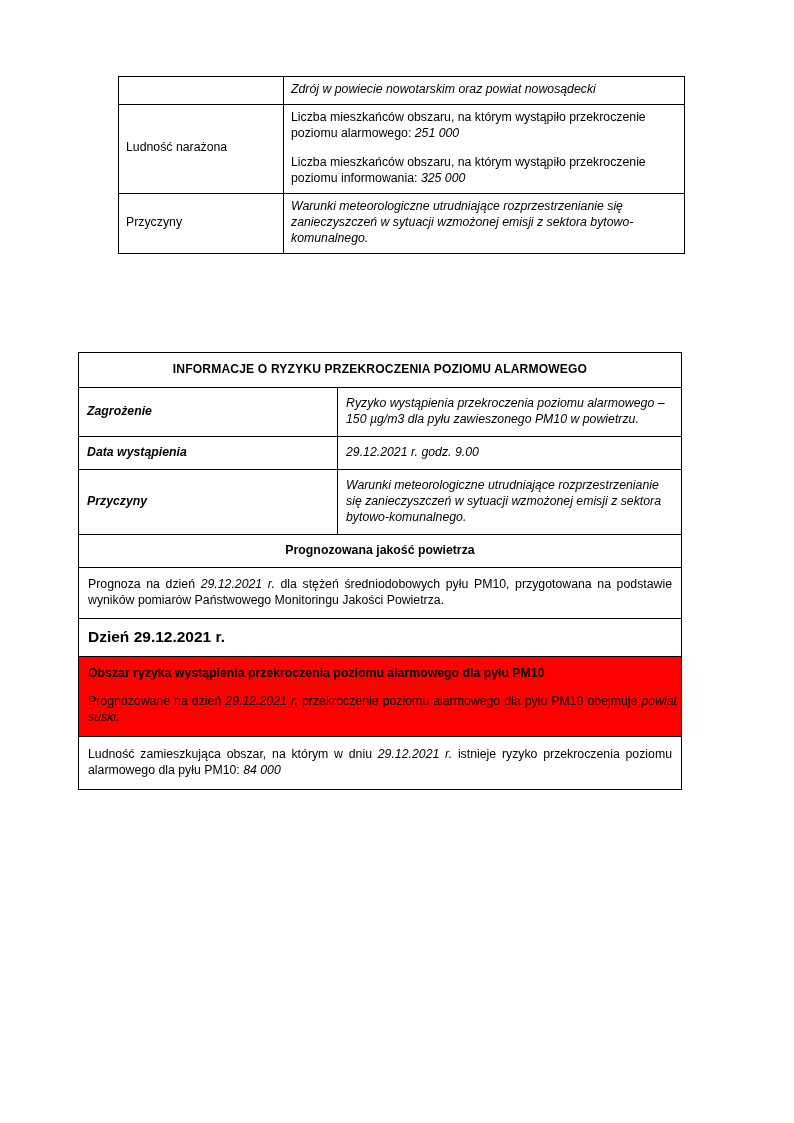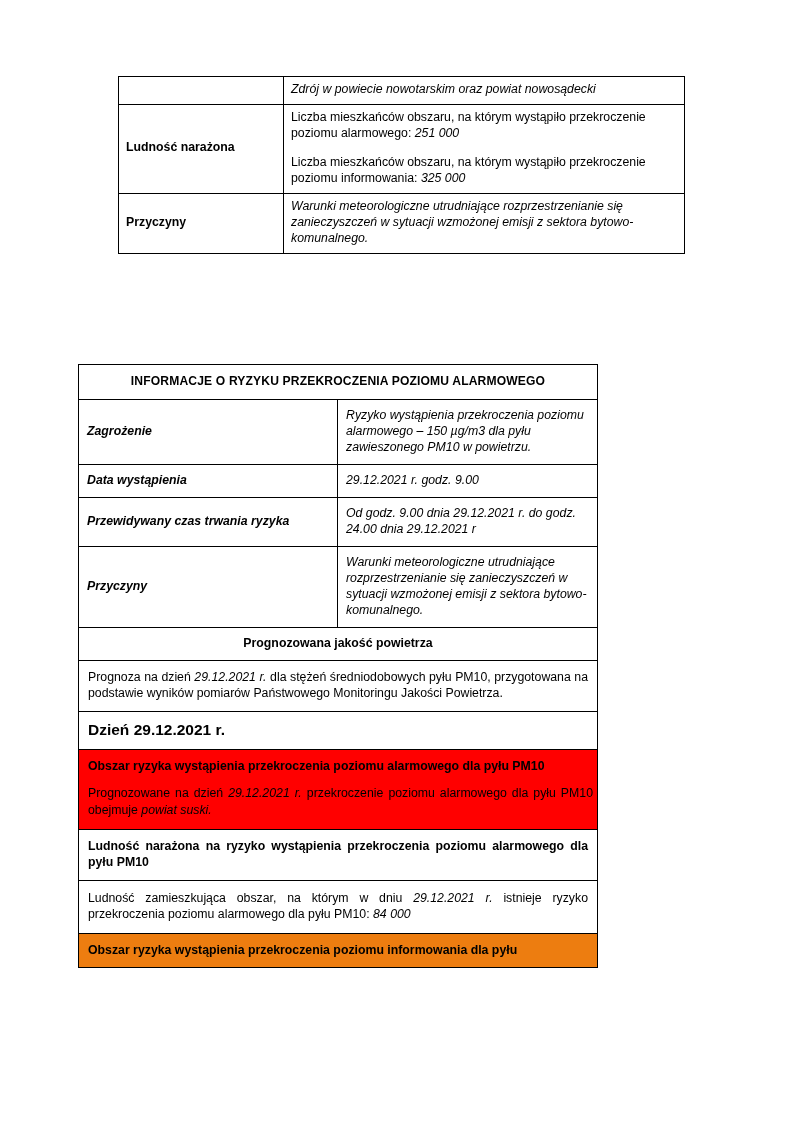--- a/index.html
+++ b/index.html
@@ -40,40 +40,40 @@
   
   #table-one {
     position: absolute;
     left: 78px;
     top: 76px;
     width: 567px;
     margin-left: 40px;
   }
   #table-one td.label {
     width: 165px;
-    font-weight: bold;
+    font-weight: normal;
     vertical-align: middle;
   }
   #table-one td.value {
     font-style: italic;
   }
   .mixed-roman {
     font-style: normal;
   }
   .mixed-italic {
     font-style: italic;
   }
   .spacer-line { height: 13px; }
 
   
   #table-two {
     position: absolute;
     left: 78px;
-    top: 364px;
-    width: 520px;
+    top: 352px;
+    width: 604px;
   }
   #table-two td {
     font-size: 12.3px;
   }
   #table-two td.head-center {
     text-align: center;
     font-weight: bold;
     padding: 9px 6px 9px 6px;
     font-size: 12.1px;
     letter-spacing: 0.15px;
@@ -186,24 +186,20 @@
       </tr>
       <tr>
         <td class="rowlabel">Zagrożenie</td>
         <td class="rowvalue">Ryzyko wystąpienia przekroczenia poziomu alarmowego – 150 µg/m3 dla pyłu zawieszonego PM10 w powietrzu.</td>
       </tr>
       <tr>
         <td class="rowlabel">Data wystąpienia</td>
         <td class="rowvalue">29.12.2021 r. godz. 9.00</td>
       </tr>
       <tr>
-        <td class="rowlabel">Przewidywany czas trwania ryzyka</td>
-        <td class="rowvalue">Od godz. 9.00 dnia 29.12.2021 r. do godz. 24.00 dnia 29.12.2021 r</td>
-      </tr>
-      <tr>
         <td class="rowlabel">Przyczyny</td>
         <td class="rowvalue">Warunki meteorologiczne utrudniające rozprzestrzenianie się zanieczyszczeń w sytuacji wzmożonej emisji z sektora bytowo-komunalnego.</td>
       </tr>
       <tr>
         <td class="section-center" colspan="2">Prognozowana jakość powietrza</td>
       </tr>
       <tr>
         <td class="para" colspan="2">
           <span>Prognoza na dzień </span><span class="it">29.12.2021 r.</span><span> dla stężeń średniodobowych pyłu PM10, przygotowana na podstawie wyników pomiarów Państwowego Monitoringu Jakości Powietrza.</span>
         </td>
@@ -211,26 +207,20 @@
       <tr>
         <td class="daytitle" colspan="2">Dzień 29.12.2021 r.</td>
       </tr>
       <tr>
         <td class="red-block" colspan="2">
           <span>Obszar ryzyka wystąpienia przekroczenia poziomu alarmowego dla pyłu PM10</span>
           <span class="sub"><span>Prognozowane na dzień </span><span class="it">29.12.2021 r.</span><span> przekroczenie poziomu alarmowego dla pyłu PM10 obejmuje </span><span class="it">powiat suski.</span></span>
         </td>
       </tr>
       <tr>
-        <td class="bold-just" colspan="2">Ludność narażona na ryzyko wystąpienia przekroczenia poziomu alarmowego dla pyłu PM10</td>
-      </tr>
-      <tr>
         <td class="plain-just" colspan="2">
           <span>Ludność zamieszkująca obszar, na którym w dniu </span><span class="it">29.12.2021 r.</span><span> istnieje ryzyko przekroczenia poziomu alarmowego dla pyłu PM10: </span><span class="it">84 000</span>
         </td>
       </tr>
-      <tr>
-        <td class="orange-block" colspan="2">Obszar ryzyka wystąpienia przekroczenia poziomu informowania dla pyłu</td>
-      </tr>
     </tbody>
   </table>
 
 </div>
 
 </body></html>

